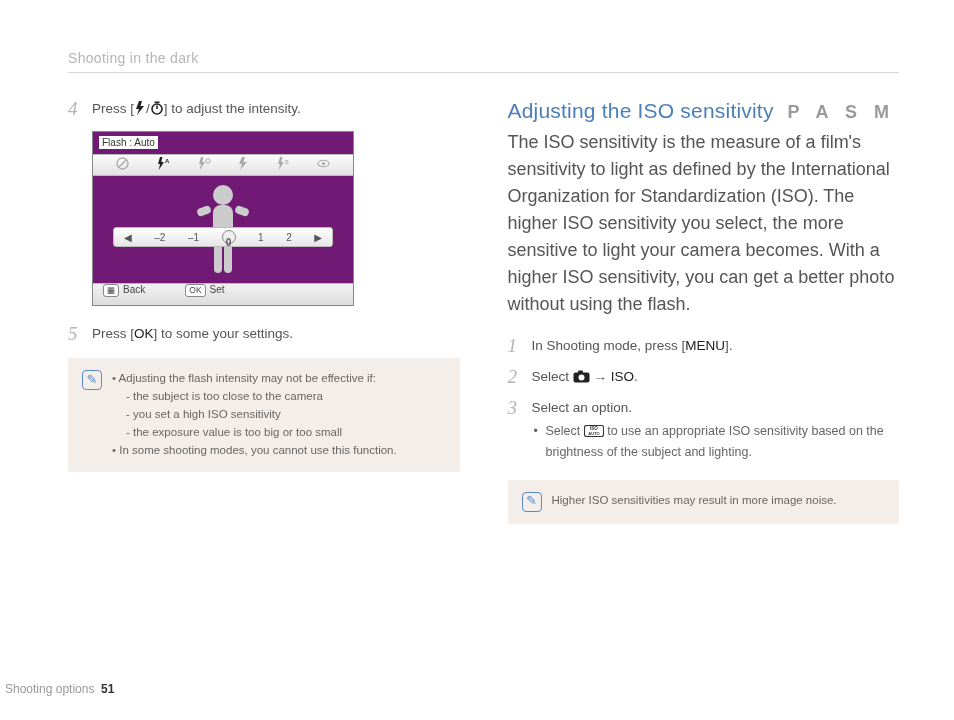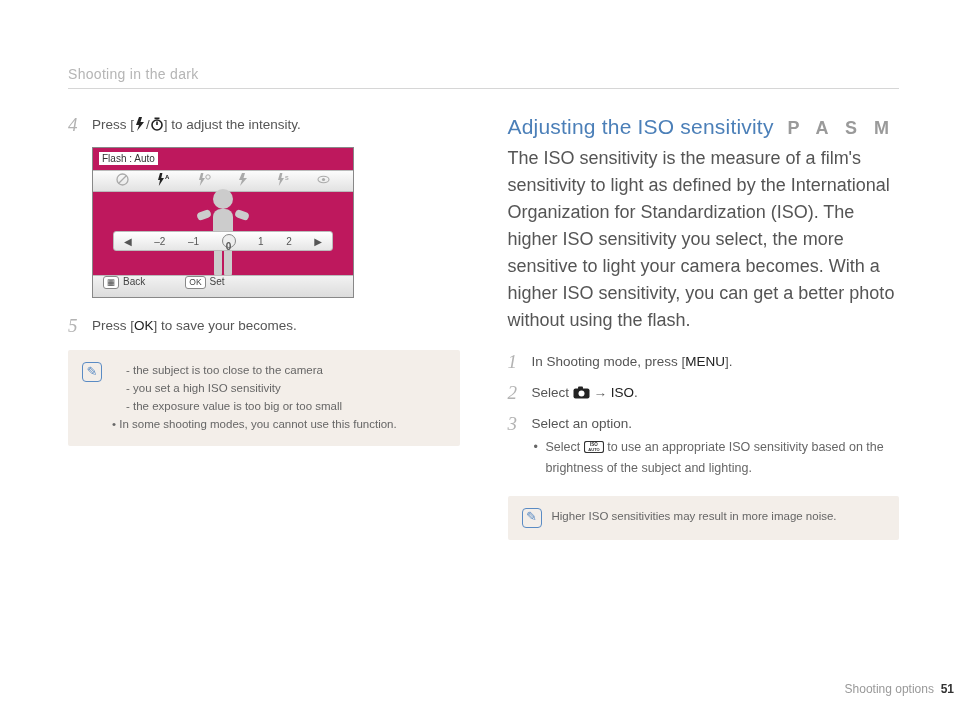--- a/index.html
+++ b/index.html
@@ -7,21 +7,20 @@
     width: 954px;
     height: 720px;
     font-family: Arial, Helvetica, sans-serif;
     font-weight: 300;
     color: #444;
     position: relative;
     background: #fff;
   }
   .page {
     padding: 50px 55px 30px 68px;
-    margin-top: 16px;
   }
   .header {
     font-size: 14px;
     color: #b5b5b5;
     font-weight: 300;
     letter-spacing: 0.3px;
     margin-bottom: 6px;
   }
   .divider {
     border-top: 1px solid #d6d6d6;
@@ -56,23 +55,23 @@
   .inline-icon {
     display: inline-block;
     vertical-align: -2px;
   }
   .bold { font-weight: 400; color:#222; }
   .lcd-wrap {
     margin: 10px 0 18px 24px;
   }
   .lcd {
     width: 262px;
-    height: 151px;
+    height: 175px;
     border: 1px solid #888;
-    background: #be185d;
+    background: #701a75;
     position: relative;
     overflow: hidden;
   }
   .lcd-label {
     position: absolute;
     top: 4px; left: 6px;
     font-size: 10px;
     color: #333;
     background: #fff;
     padding: 1px 3px;
@@ -194,22 +193,22 @@
     font-size: 12.5px;
     color:#666;
     line-height:1.5;
     position: relative;
     margin-top: 4px;
   }
   .sub-bullet::before { content:"•  "; position:absolute; left:2px; }
   .footer {
     position:absolute;
     bottom: 24px;
-    left:15px; right:0;
-    text-align:right;
+    left:5px; right:0;
+    text-align:left;
     font-size: 12px;
     color:#999;
   }
   .footer .pg { color:#333; font-weight:600; }
   svg { display:inline-block; }
 </style>
 </head>
 <body>
 
 <div class="page">
@@ -286,27 +285,28 @@
           <div class="lcd-bottom">
             <span><span class="pill">▦</span><span>Back</span></span>
             <span><span class="pill">OK</span><span>Set</span></span>
           </div>
         </div>
       </div>
 
       <div class="step">
         <div class="step-num">5</div>
         <div class="step-body">
-          <span>Press [</span><span class="bold">OK</span><span>] to save your becomes.</span>
+          <span>Press [</span><span class="bold">OK</span><span>] to some your settings.</span>
         </div>
       </div>
 
       <div class="note-box">
         <div class="note-icon">✎</div>
         <ul>
+          <li class="top">Adjusting the flash intensity may not be effective if:</li>
           <li class="sub">the subject is too close to the camera</li>
           <li class="sub">you set a high ISO sensitivity</li>
           <li class="sub">the exposure value is too big or too small</li>
           <li class="top">In some shooting modes, you cannot use this function.</li>
         </ul>
       </div>
 
     </div>
 
     <div class="col">

